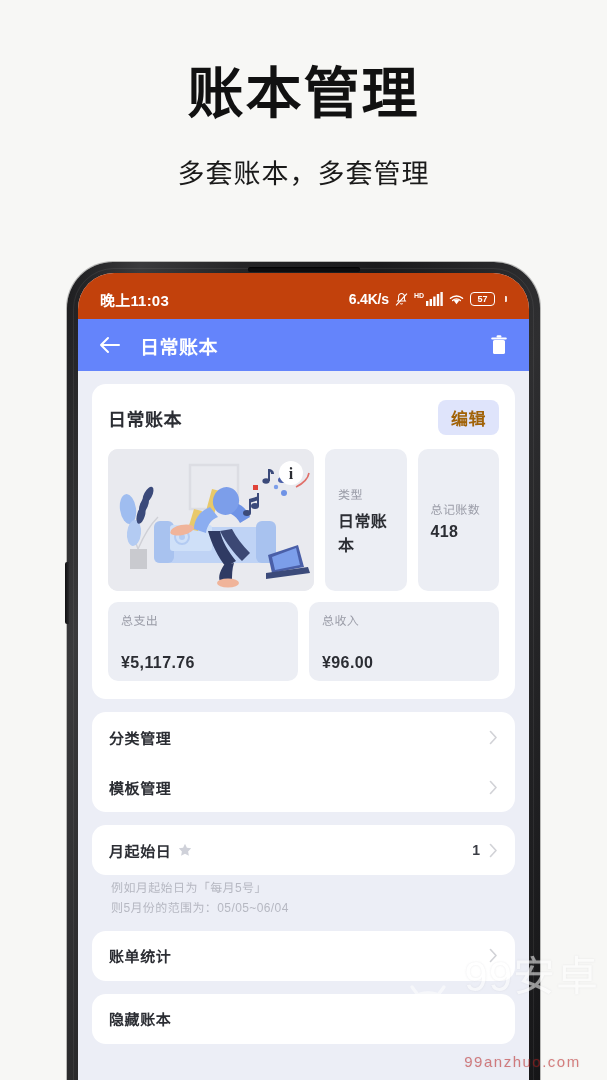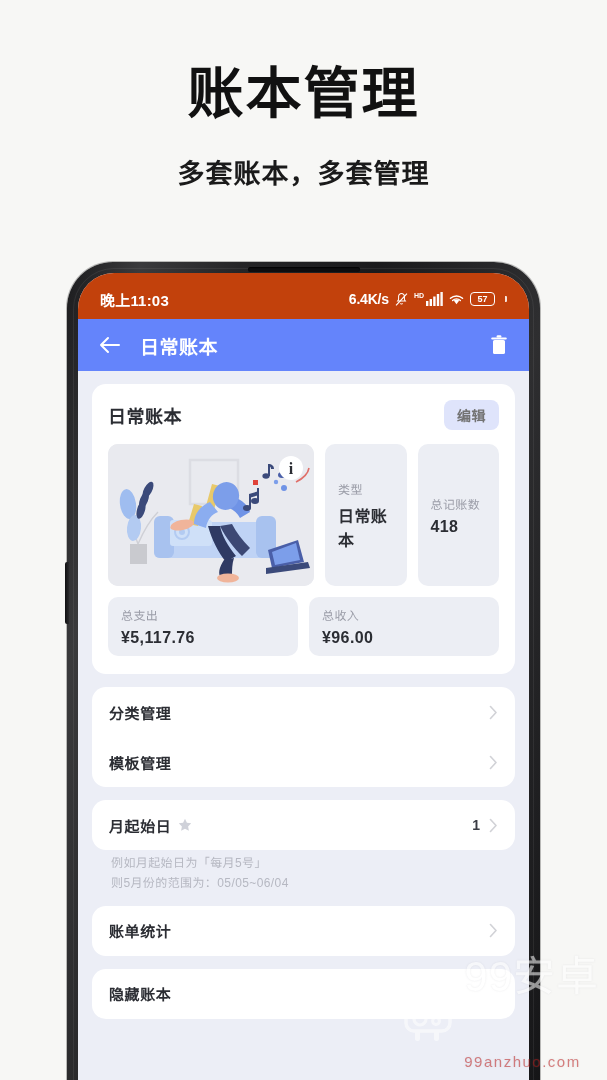--- a/index.html
+++ b/index.html
@@ -31,21 +31,21 @@
   .headline {
     font-size: 56px;
     font-weight: 700;
     color: #111111;
     letter-spacing: 2px;
     line-height: 1.1;
   }
   .subheadline {
     margin-top: 28px;
     font-size: 27px;
-    font-weight: 700;
+    font-weight: 400;
     color: #1a1a1a;
     letter-spacing: 1px;
   }
 
   
   .phone {
     position: absolute;
     left: 67px;
     top: 262px;
     width: 473px;
@@ -188,22 +188,22 @@
     margin-bottom: 14px;
   }
   .ledger-name {
     font-size: 18px;
     font-weight: 700;
     color: #2b2d33;
     letter-spacing: 0.5px;
   }
   .edit-btn {
     background: #dfe4fb;
-    color: #737373;
-    font-size: 14px;
+    color: #a16207;
+    font-size: 17px;
     font-weight: 600;
     padding: 5px 13px;
     border-radius: 8px;
     border: none;
     cursor: pointer;
     font-family: inherit;
     letter-spacing: 0.5px;
   }
 
   .ledger-body {
@@ -245,21 +245,21 @@
     font-weight: 700;
     color: #2b2d33;
     letter-spacing: 0.4px;
   }
 
   .totals-row {
     display: flex;
     gap: 11px;
     margin-top: 11px;
   }
-  .totals-row .stat-box { flex: 1; padding: 9px 13px; }
+  .totals-row .stat-box { flex: 1; padding: 9px 13px; gap: 20px; }
 
   
   .list-card { padding: 0 0; overflow: hidden; }
   .list-row {
     height: 50px;
     display: flex;
     align-items: center;
     padding: 0 17px;
     cursor: pointer;
   }

